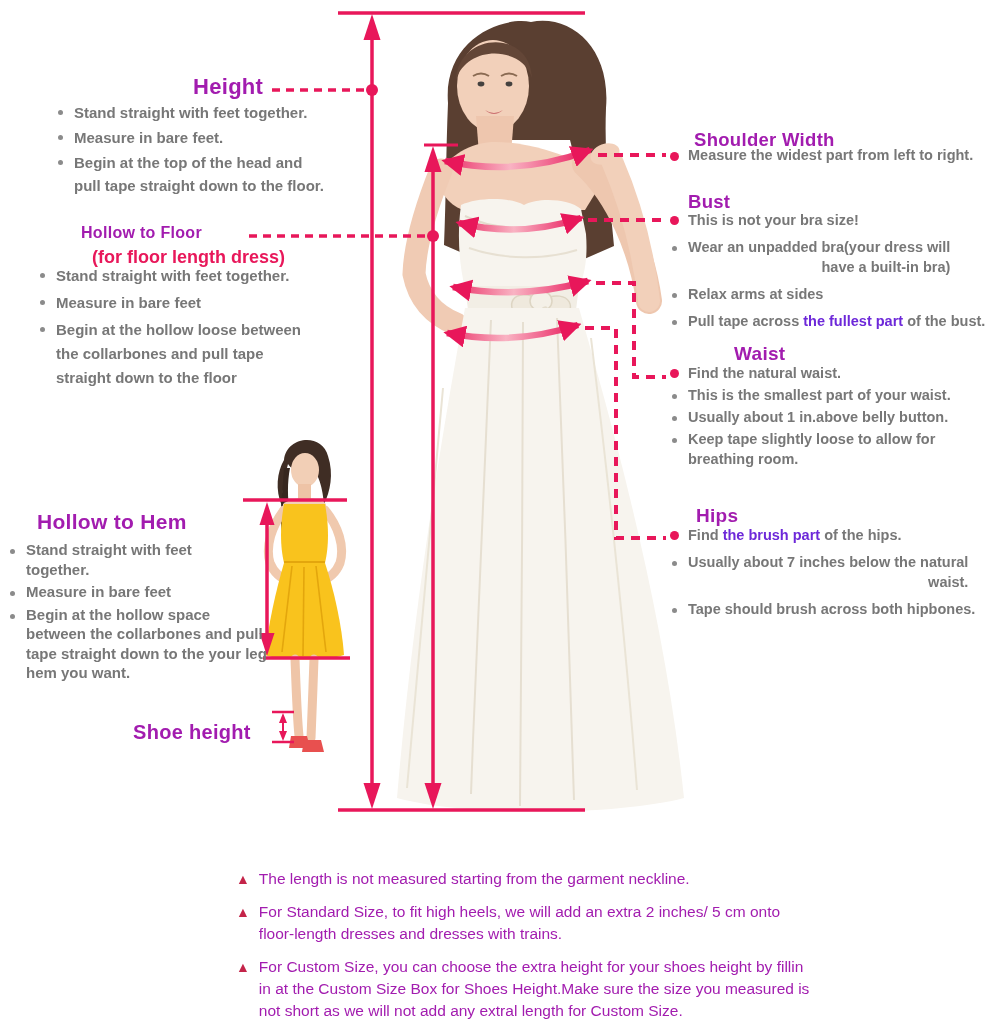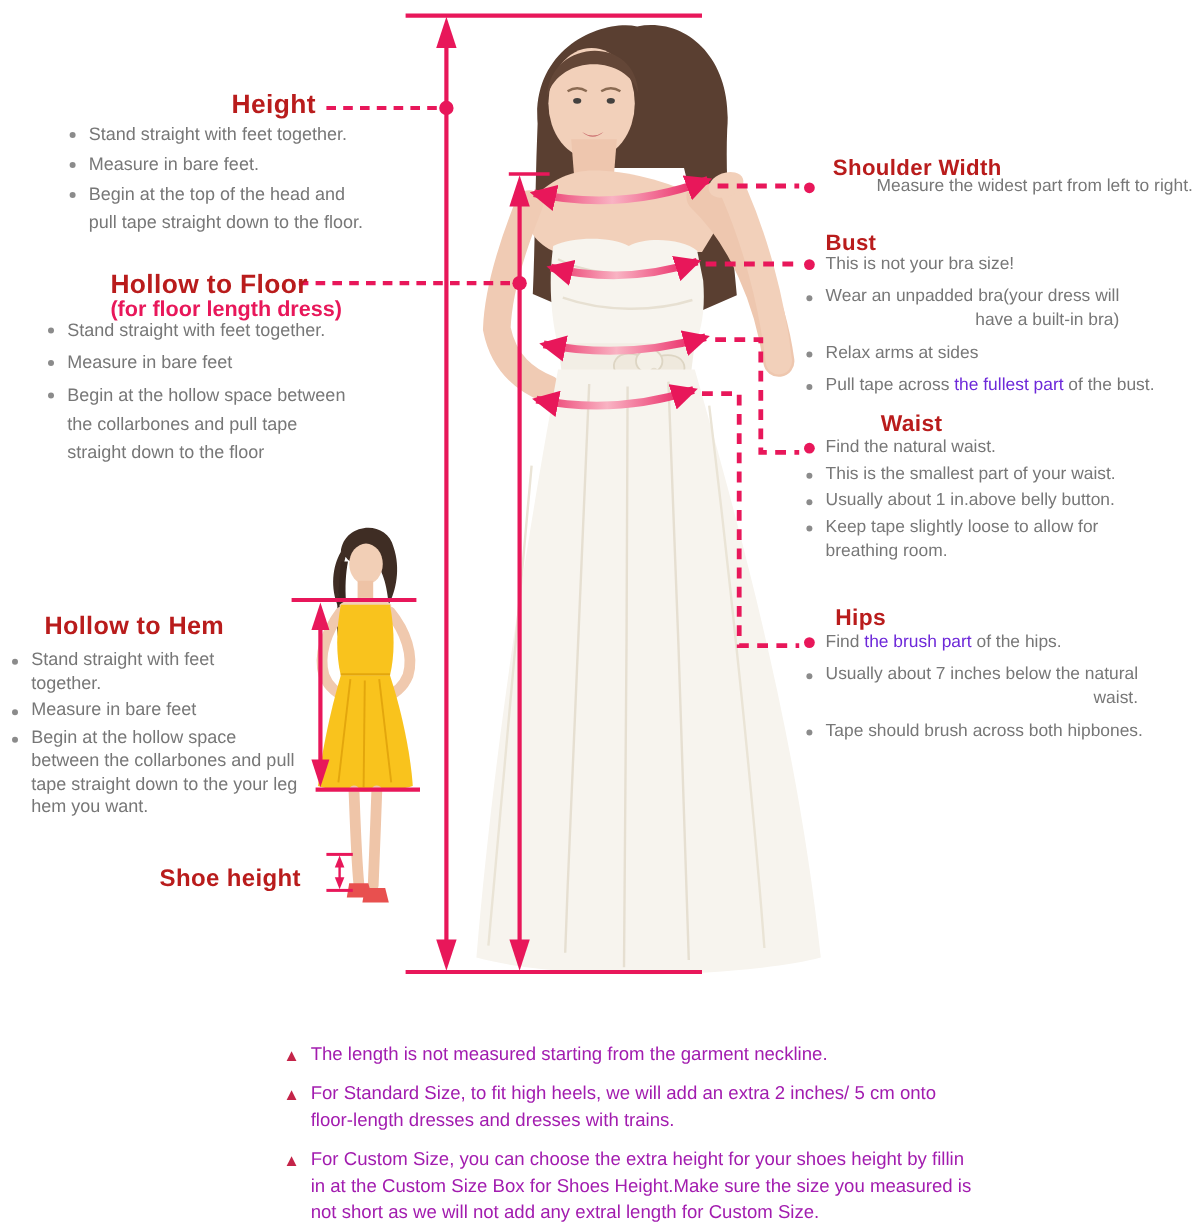--- a/index.html
+++ b/index.html
@@ -5,23 +5,23 @@
   html,body{margin:0;padding:0;background:#ffffff;}
   .canvas{
     position:relative;width:1000px;height:1024px;background:#ffffff;overflow:hidden;
     font-family:"Liberation Sans", sans-serif;
   }
   svg{position:absolute;display:block;}
   .fig-main{left:373px;top:8px;width:332px;height:806px;}
   .fig-small{left:232px;top:430px;width:130px;height:332px;}
   .overlay{left:0;top:0;width:1000px;height:1024px;pointer-events:none;}
 
-  .title{position:absolute;font-weight:bold;color:#b91c1c;white-space:nowrap;letter-spacing:0.3px;}
+  .title{position:absolute;font-weight:bold;color:#a21caf;white-space:nowrap;letter-spacing:0.3px;}
   .t-height{left:193px;top:74px;font-size:22px;}
-  .t-htf{left:92px;top:224px;font-size:22px;}
+  .t-htf{left:81px;top:224px;font-size:16px;}
   .sub-htf{position:absolute;left:92px;top:247px;font-size:18px;font-weight:bold;color:#e8175a;white-space:nowrap;}
   .t-hth{left:37px;top:510px;font-size:21px;}
   .t-shoe{left:133px;top:721px;font-size:20px;}
   .t-sw{left:694px;top:129px;font-size:18.5px;}
   .t-bust{left:688px;top:191px;font-size:18.5px;}
   .t-waist{left:696px;top:343px;font-size:19px;margin-left:38px;}
   .t-hips{left:696px;top:505px;font-size:19px;}
 
   .list{position:absolute;color:#777777;}
   .l-height{left:58px;top:101px;width:295px;font-size:15px;line-height:23px;}
@@ -29,24 +29,24 @@
   .l-hth{left:10px;top:540px;width:262px;font-size:15px;line-height:19.5px;}
   .l-sw{left:672px;top:146px;width:322px;font-size:14.5px;line-height:19px;}
   .l-bust{left:672px;top:210px;width:325px;font-size:14.5px;line-height:20px;}
   .l-waist{left:672px;top:363px;width:322px;font-size:14.5px;line-height:20px;}
   .l-hips{left:672px;top:525px;width:325px;font-size:14.5px;line-height:20px;}
 
   .bi{display:flex;align-items:flex-start;margin-bottom:3px;}
   .l-height .bi{margin-bottom:2px;}
   .l-bust .bi,.l-hips .bi{margin-bottom:7px;text-align:right;}
   .l-waist .bi{margin-bottom:2px;}
-  .l-sw .bi{margin-bottom:0;justify-content:space-between;}
+  .l-sw .bi{margin-bottom:0;}
   .dot{flex-shrink:0;width:5px;height:5px;border-radius:50%;background:#8b8b8b;margin:9px 11px 0 0;}
   .dot.pink{width:9px;height:9px;background:#e8175a;margin:6px 9px 0 -2px;}
-  .bt{white-space:pre-line;}
+  .bt{white-space:pre-line;font-weight:bold;}
   .hl{color:#6d28d9;}
 
   .notes{position:absolute;left:236px;top:868px;width:745px;}
   .note{display:flex;align-items:flex-start;margin-bottom:11px;}
   .tri{flex-shrink:0;color:#c42449;font-size:14px;line-height:22px;margin-right:9px;}
   .nt{color:#a21caf;font-size:15.5px;line-height:22px;white-space:pre-line;}
 </style>
 </head>
 <body>
 
@@ -199,21 +199,21 @@
     <div class="bi">
         <span class="dot"></span>
         <span class="bt">Stand straight with feet together.</span>
       </div>
     <div class="bi">
         <span class="dot"></span>
         <span class="bt">Measure in bare feet</span>
       </div>
     <div class="bi">
         <span class="dot"></span>
-        <span class="bt">Begin at the hollow space between
+        <span class="bt">Begin at the hollow loose between
 the collarbones and pull tape
 straight down to the floor</span>
       </div>
   </div>
 
   <div class="title t-hth">Hollow to Hem</div>
   <div class="list l-hth">
     <div class="bi">
         <span class="dot"></span>
         <span class="bt">Stand straight with feet

